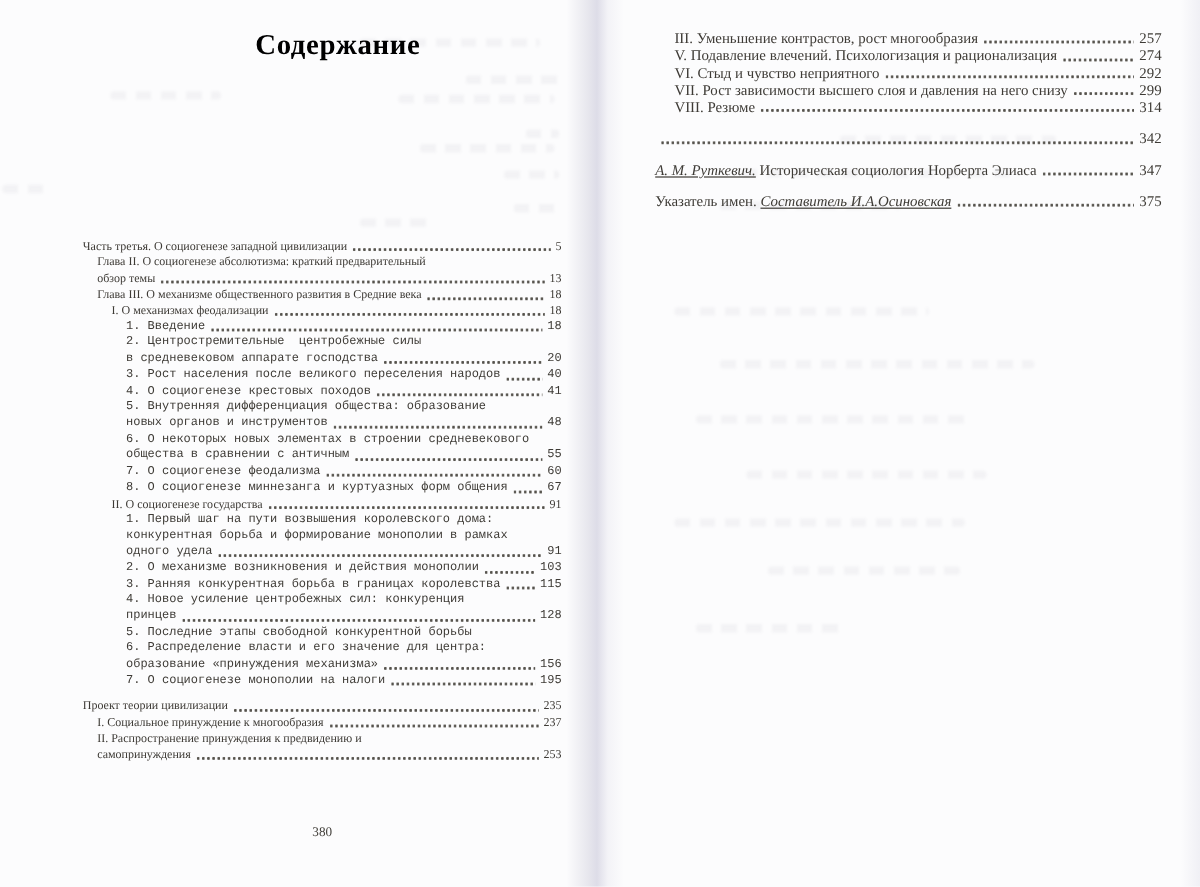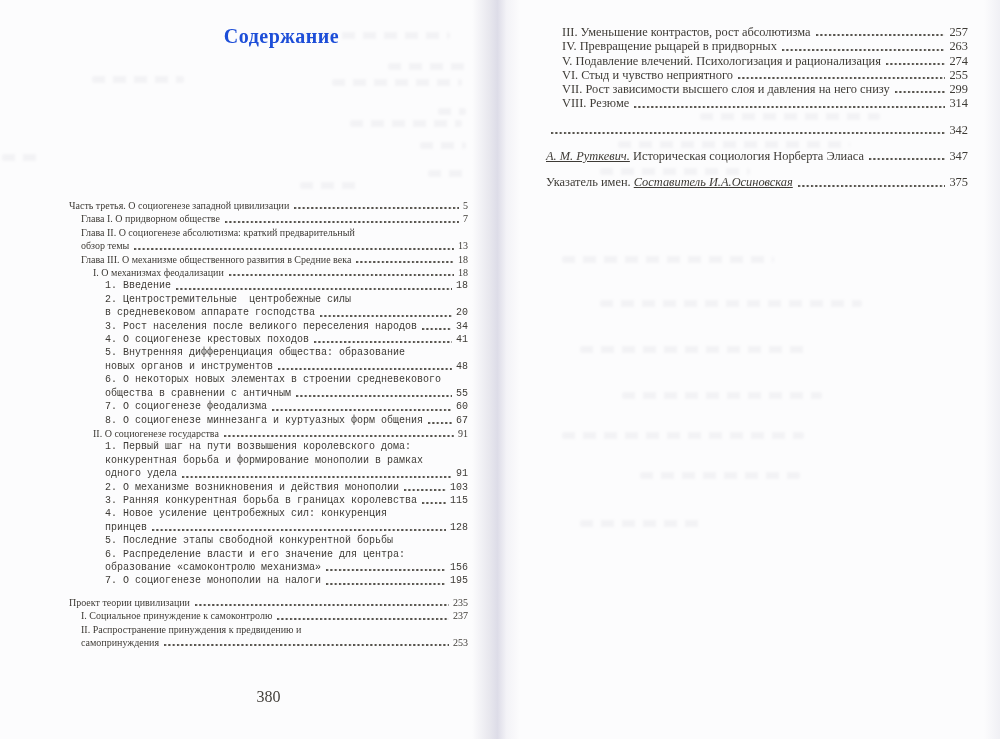--- a/index.html
+++ b/index.html
@@ -35,22 +35,22 @@
       rgba(122,120,140,0.55) 0 13px, rgba(122,120,140,0) 13px 21px);
     filter: blur(1.4px);
     opacity: 0.13;
     pointer-events: none;
   }
 
   
   .page-title {
     position: absolute; left: 69px; top: 25px; width: 399px;
     margin: 0; text-align: center; text-indent: 26px;
-    font-size: 20px; font-weight: bold; letter-spacing: 0.5px;
-    color: #1d4ed8;
+    font-size: 24px; font-weight: bold; letter-spacing: 0.5px;
+    color: #000000;
   }
   .toc { position: absolute; font-size: 10px; }
   .toc-left  { left: 69px;  top: 199px; width: 399px; }
   .toc-right { left: 546px; top: 25px;  width: 422px; font-size: 12.4px; }
 
   .entry { }
   .toc-left  .indent-0 { padding-left: 0; }
   .toc-left  .indent-1 { padding-left: 12px; }
   .toc-left  .indent-2 { padding-left: 24px; }
   .toc-left  .indent-3 { padding-left: 36px; font-family: Liberation Mono, monospace; }
@@ -68,21 +68,21 @@
     align-self: flex-end; height: 4px;
     margin: 0 4px 2px 5px;
     background-image: radial-gradient(circle at 1.1px 2px, #55524c 1px, rgba(0,0,0,0) 1.35px);
     background-size: 4.3px 4px;
     background-repeat: repeat-x;
   }
   .pg { flex: 0 0 auto; }
 
   .folio {
     position: absolute; left: 69px; top: 688px; width: 399px;
-    text-align: center; font-size: 16px; color: #44413c;
+    text-align: center; font-size: 11px; color: #44413c;
   }
 </style>
 </head>
 <body>
 
 <div class="spread">
 
   <div class="ghost" style="left:300px; top:32px;  width:150px;"></div>
   <div class="ghost" style="left:388px; top:63px;  width:78px;"></div>
   <div class="ghost" style="left:92px;  top:76px;  width:92px;"></div>
@@ -111,27 +111,20 @@
   <div class="toc toc-left">
       <div class="entry indent-0">
         <div class="line">
           <span class="line-text">Часть третья. О социогенезе западной цивилизации</span>
           <span class="leader"></span>
           <span class="pg">5</span>
         </div>
       </div>
       <div class="entry indent-1">
         <div class="line">
-          <span class="line-text">Глава I. О придворном обществе</span>
-          <span class="leader"></span>
-          <span class="pg">7</span>
-        </div>
-      </div>
-      <div class="entry indent-1">
-        <div class="line">
           <span class="line-text">Глава II. О социогенезе абсолютизма: краткий предварительный</span>
         </div>
         <div class="line">
           <span class="line-text">обзор темы</span>
           <span class="leader"></span>
           <span class="pg">13</span>
         </div>
       </div>
       <div class="entry indent-1">
         <div class="line">
@@ -161,21 +154,21 @@
         <div class="line">
           <span class="line-text">в средневековом аппарате господства</span>
           <span class="leader"></span>
           <span class="pg">20</span>
         </div>
       </div>
       <div class="entry indent-3">
         <div class="line">
           <span class="line-text">3. Рост населения после великого переселения народов</span>
           <span class="leader"></span>
-          <span class="pg">34</span>
+          <span class="pg">40</span>
         </div>
       </div>
       <div class="entry indent-3">
         <div class="line">
           <span class="line-text">4. О социогенезе крестовых походов</span>
           <span class="leader"></span>
           <span class="pg">41</span>
         </div>
       </div>
       <div class="entry indent-3">
@@ -259,86 +252,79 @@
       <div class="entry indent-3">
         <div class="line">
           <span class="line-text">5. Последние этапы свободной конкурентной борьбы</span>
         </div>
       </div>
       <div class="entry indent-3">
         <div class="line">
           <span class="line-text">6. Распределение власти и его значение для центра:</span>
         </div>
         <div class="line">
-          <span class="line-text">образование «самоконтролю механизма»</span>
+          <span class="line-text">образование «принуждения механизма»</span>
           <span class="leader"></span>
           <span class="pg">156</span>
         </div>
       </div>
       <div class="entry indent-3">
         <div class="line">
           <span class="line-text">7. О социогенезе монополии на налоги</span>
           <span class="leader"></span>
           <span class="pg">195</span>
         </div>
       </div>
       <div class="entry indent-0 gap">
         <div class="line">
           <span class="line-text">Проект теории цивилизации</span>
           <span class="leader"></span>
           <span class="pg">235</span>
         </div>
       </div>
       <div class="entry indent-1">
         <div class="line">
-          <span class="line-text">I. Социальное принуждение к самоконтролю</span>
+          <span class="line-text">I. Социальное принуждение к многообразия</span>
           <span class="leader"></span>
           <span class="pg">237</span>
         </div>
       </div>
       <div class="entry indent-1">
         <div class="line">
           <span class="line-text">II. Распространение принуждения к предвидению и</span>
         </div>
         <div class="line">
           <span class="line-text">самопринуждения</span>
           <span class="leader"></span>
           <span class="pg">253</span>
         </div>
       </div>
     </div>
   <div class="folio">380</div>
 
   <div class="toc toc-right">
       <div class="entry indent-1">
         <div class="line">
-          <span class="line-text">III. Уменьшение контрастов, рост абсолютизма</span>
+          <span class="line-text">III. Уменьшение контрастов, рост многообразия</span>
           <span class="leader"></span>
           <span class="pg">257</span>
         </div>
       </div>
       <div class="entry indent-1">
         <div class="line">
-          <span class="line-text">IV. Превращение рыцарей в придворных</span>
-          <span class="leader"></span>
-          <span class="pg">263</span>
-        </div>
-      </div>
-      <div class="entry indent-1">
-        <div class="line">
           <span class="line-text">V. Подавление влечений. Психологизация и рационализация</span>
           <span class="leader"></span>
           <span class="pg">274</span>
         </div>
       </div>
       <div class="entry indent-1">
         <div class="line">
           <span class="line-text">VI. Стыд и чувство неприятного</span>
           <span class="leader"></span>
-          <span class="pg">255</span>
+          <span class="pg">292</span>
         </div>
       </div>
       <div class="entry indent-1">
         <div class="line">
           <span class="line-text">VII. Рост зависимости высшего слоя и давления на него снизу</span>
           <span class="leader"></span>
           <span class="pg">299</span>
         </div>
       </div>
       <div class="entry indent-1">

